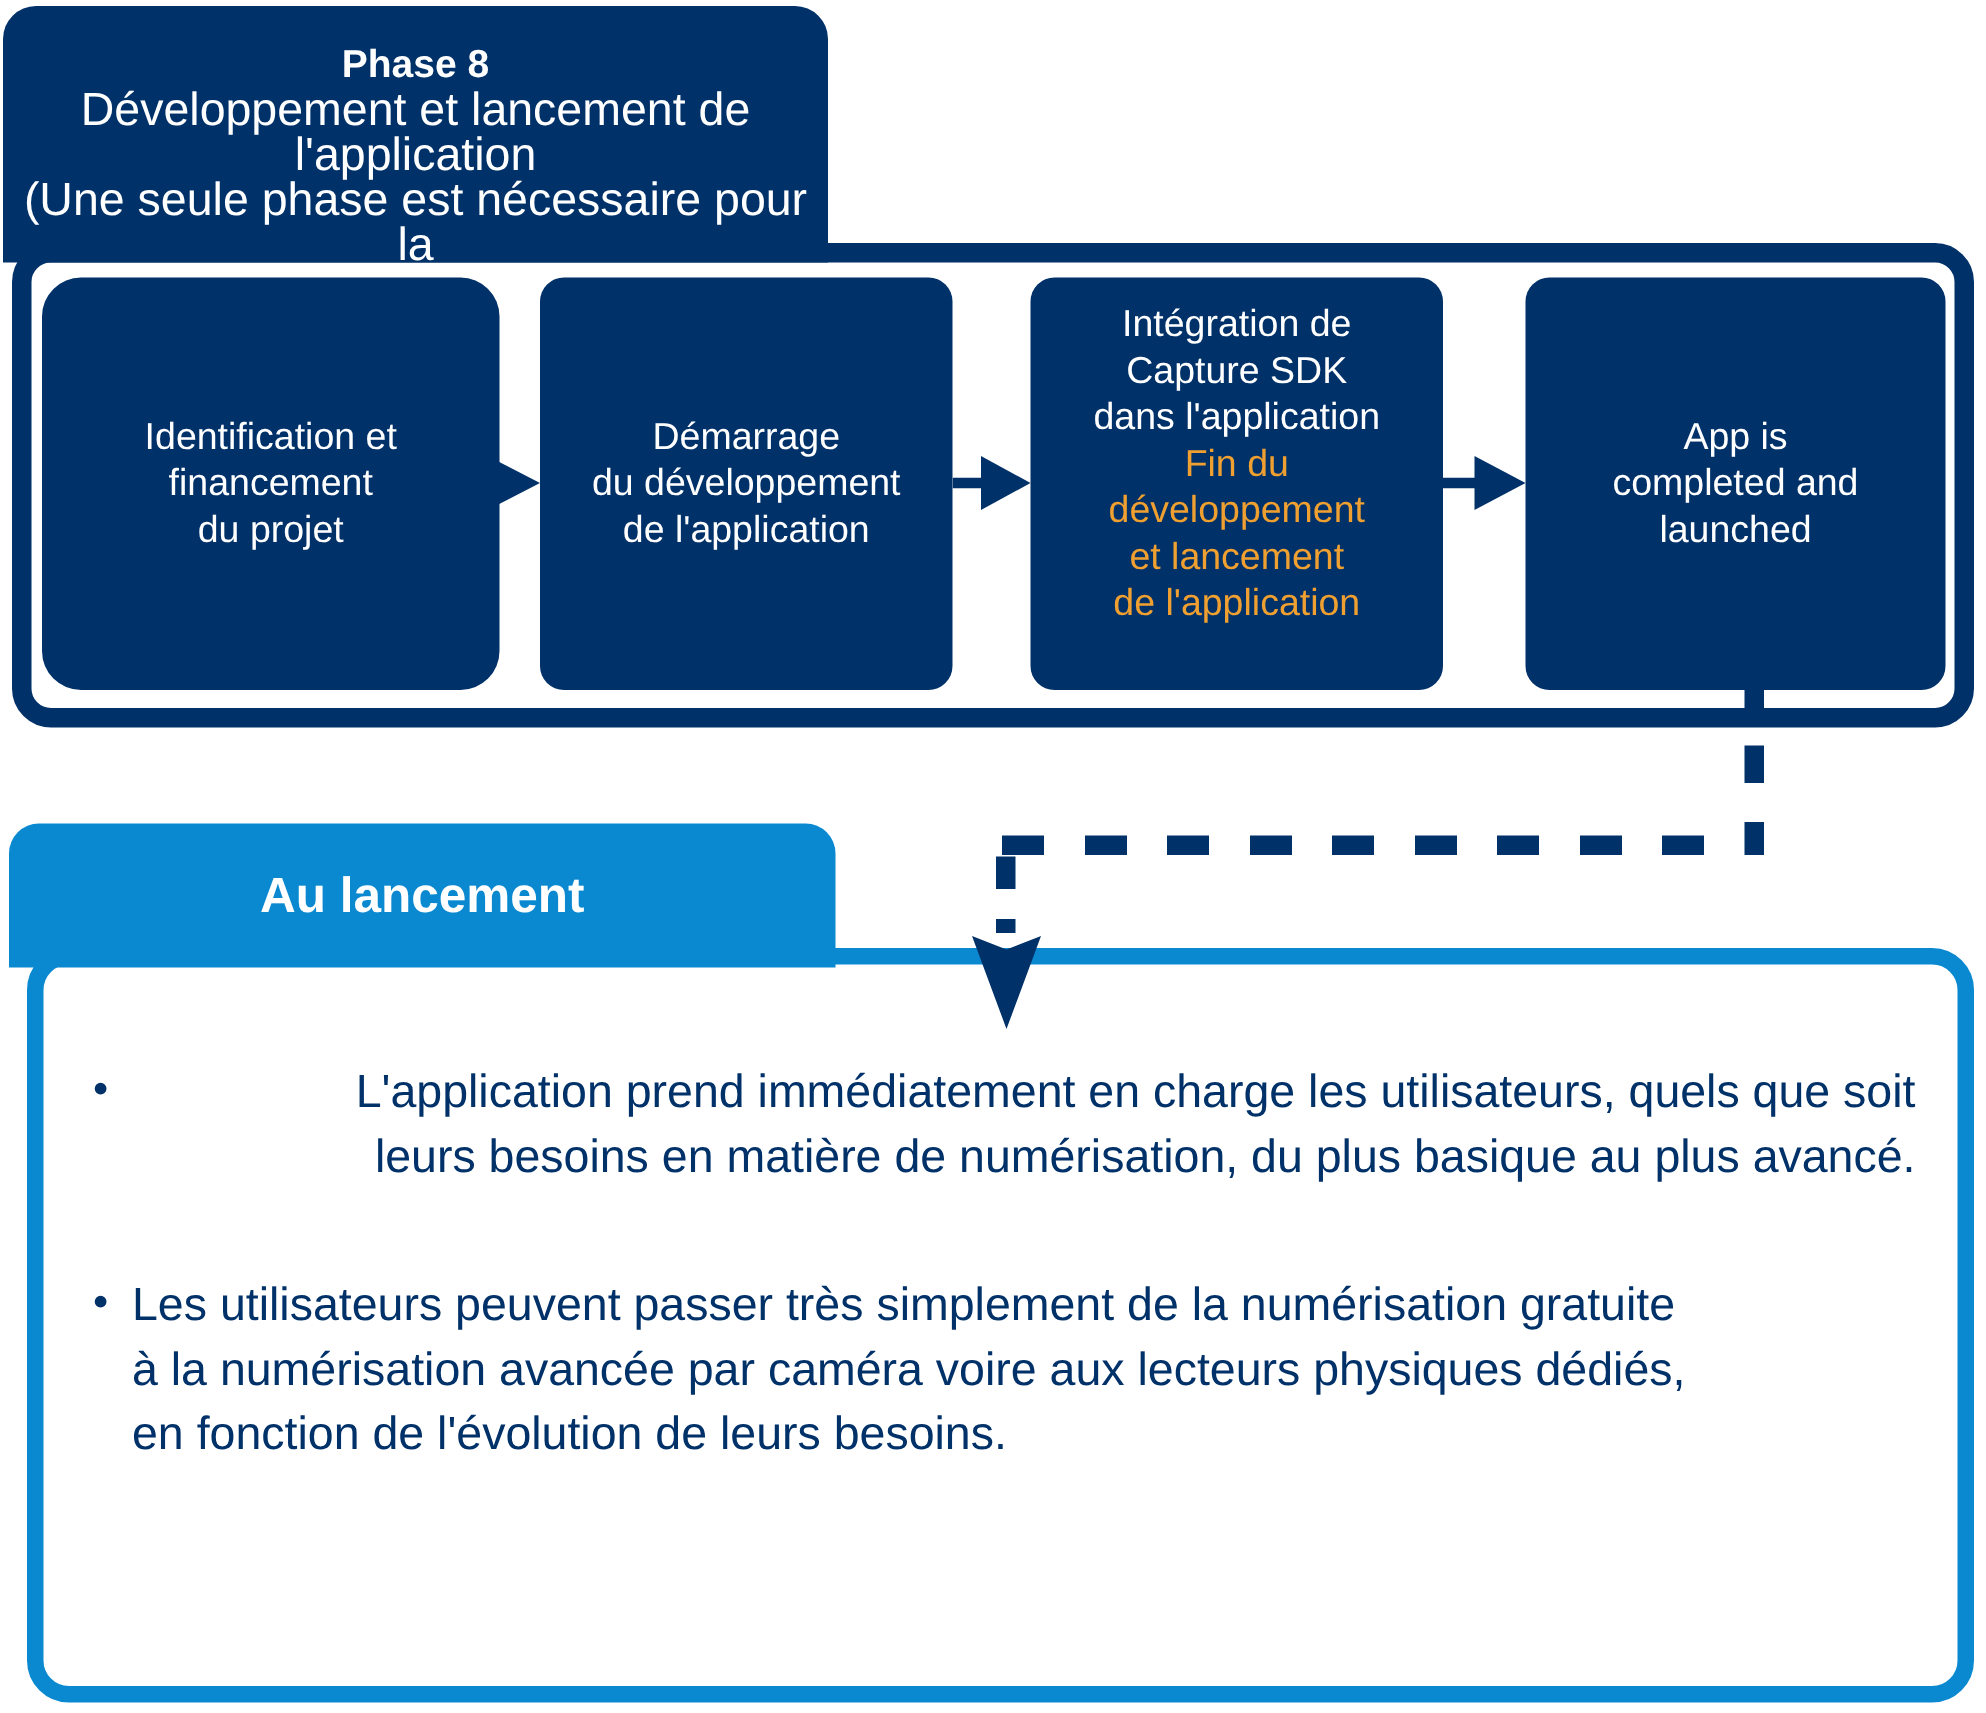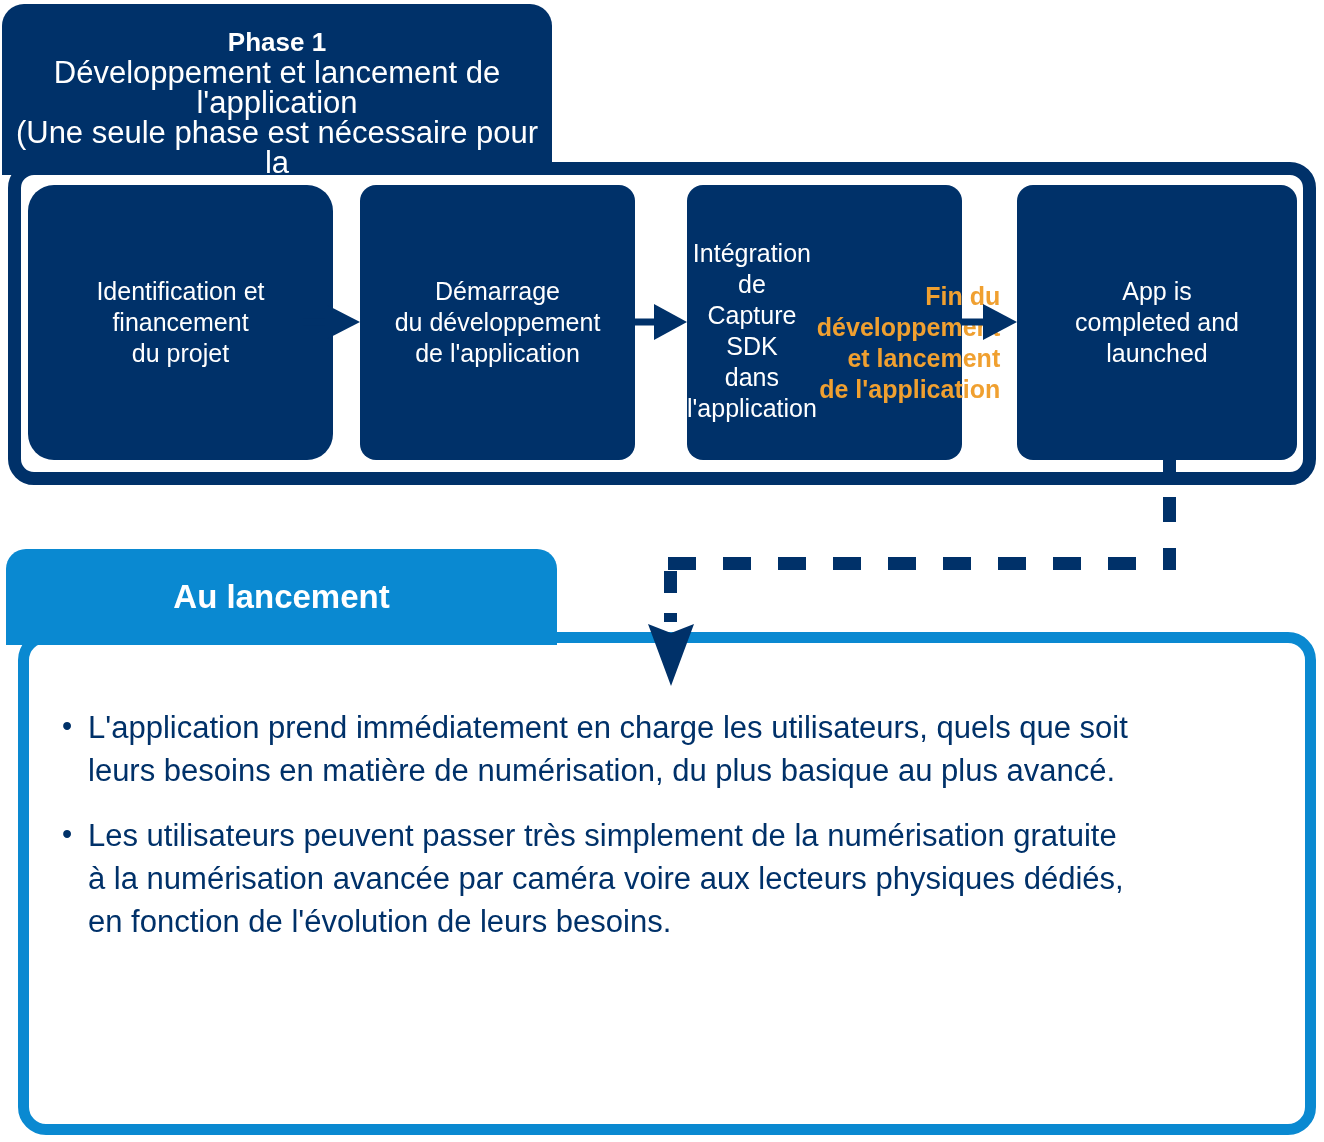--- a/index.html
+++ b/index.html
@@ -15,30 +15,30 @@
   }
   .phase-title{font-size:26px;font-weight:bold;line-height:32px;}
   .phase-subtitle{font-size:31px;line-height:30px;white-space:pre-line;}
   
   .process-frame{
     position:absolute;left:8px;top:162px;width:1308px;height:323px;
     border:13px solid var(--navy);border-radius:26px;background:#fff;box-sizing:border-box;
   }
   .step{
     position:absolute;top:185px;height:275px;background:var(--navy);
-    border-radius:16px;color:#fff;display:flex;flex-direction:row;
+    border-radius:16px;color:#fff;display:flex;flex-direction:column;
     align-items:center;justify-content:center;text-align:center;
     font-size:25px;line-height:31px;box-sizing:border-box;
   }
   .step .step-label{white-space:pre-line;}
   .step1{left:28px;width:305px;border-radius:26px;}
   .step2{left:360px;width:275px;justify-content:center;}
   .step3{left:687px;width:275px;justify-content:flex-start;padding-top:16px;}
   .step4{left:1017px;width:280px;}
-  .step-highlight{white-space:pre-line;color:var(--orange);font-weight:bold;margin-top:24px;text-align:right;}
+  .step-highlight{white-space:pre-line;color:var(--orange);font-weight:normal;}
   
   .flow-arrow{position:absolute;top:300px;height:44px;fill:var(--navy);}
   
   .conn-stub{position:absolute;left:1163px;top:458px;width:13px;height:16px;background:var(--navy);}
   .dash-v1{position:absolute;left:1163px;top:497px;width:13px;height:73px;
     background:repeating-linear-gradient(to bottom,var(--navy) 0 25px,transparent 25px 51px);}
   .dash-h{position:absolute;left:668px;top:557px;width:508px;height:13px;
     background:repeating-linear-gradient(to right,var(--navy) 0 28px,transparent 28px 55px);}
   .dash-v2{position:absolute;left:664px;top:571px;width:13px;height:51px;
     background:repeating-linear-gradient(to bottom,var(--navy) 0 22px,transparent 22px 42px);}
@@ -53,33 +53,33 @@
     background:var(--blue);border-radius:20px 20px 0 0;
     color:#fff;font-size:33px;font-weight:bold;
     display:flex;align-items:center;justify-content:center;
   }
   .bullets{
     position:absolute;left:62px;top:706px;width:1215px;margin:0;padding:0;
     list-style:none;color:var(--navy);font-size:31px;line-height:43px;
   }
   .bullets li{position:relative;padding-left:26px;}
   .bullets li::before{content:"\2022";position:absolute;left:0;top:-1px;font-size:29px;}
-  .bullets li:nth-child(1){margin-bottom:22px;}
+  .bullets li:nth-child(1){margin-bottom:56px;text-align:right;}
   .bullets li:nth-child(2){}
   .li-text{white-space:pre-line;}
 </style>
 </head>
 <body>
 
 <div class="canvas">
 
   <div class="process-frame"></div>
 
   <div class="phase-header">
-    <div class="phase-title">Phase 1</div>
+    <div class="phase-title">Phase 8</div>
     <div class="phase-subtitle">Développement et lancement de l'application
 (Une seule phase est nécessaire pour la
 saisie de toutes les données)</div>
   </div>
 
   <div class="step step1">
     <div class="step-label">Identification et
 financement
 du projet</div>
   </div>

